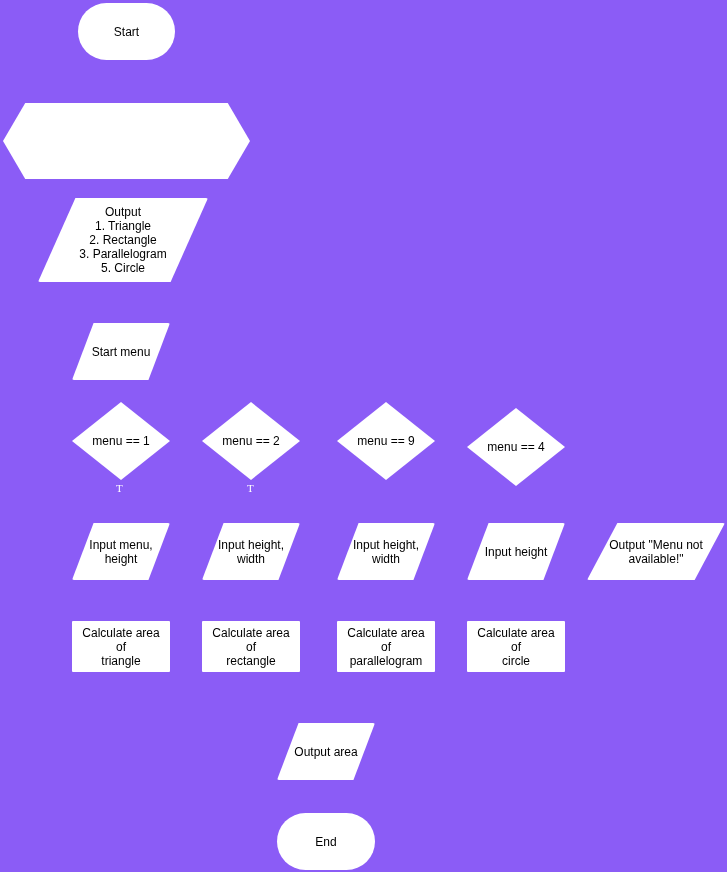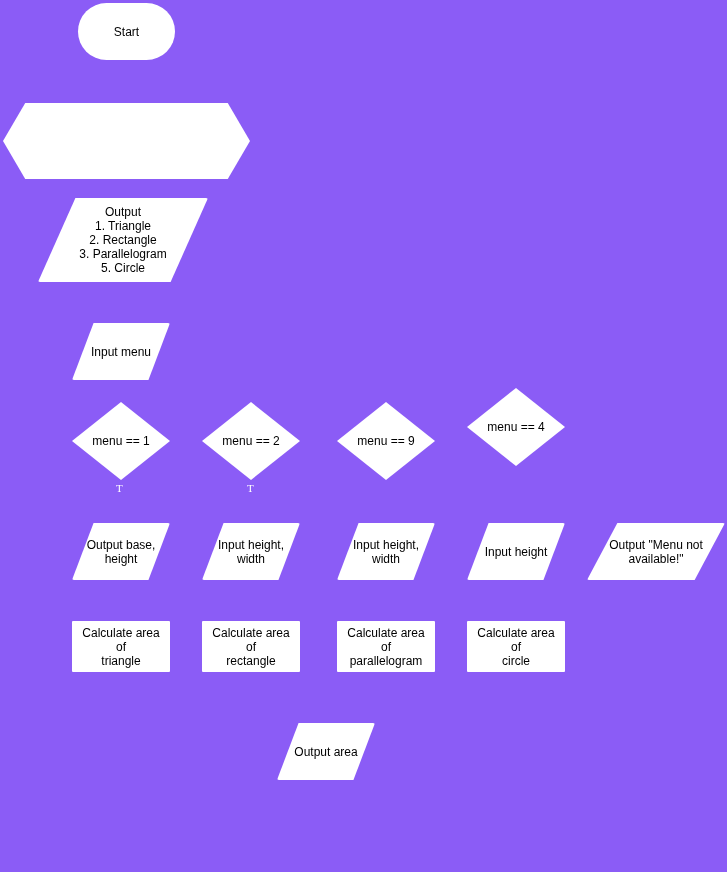--- a/index.html
+++ b/index.html
@@ -91,48 +91,48 @@
     <div class="shape-bg"></div>
     <div class="label">Output
 1. Triangle
 2. Rectangle
 3. Parallelogram
 5. Circle</div>
   </div>
 
   <div class="node parallelogram" style="left:72px; top:323px; width:98px; height:57px;">
     <div class="shape-bg"></div>
-    <div class="label">Input menu</div>
+    <div class="label">Start menu</div>
   </div>
 
   <div class="node diamond" style="left:72px; top:402px; width:98px; height:78px;">
     <div class="shape-bg"></div>
     <div class="label">menu == 1</div>
   </div>
   <div class="edge-label" style="left:116px; top:483px;">T</div>
 
   <div class="node diamond" style="left:202px; top:402px; width:98px; height:78px;">
     <div class="shape-bg"></div>
     <div class="label">menu == 2</div>
   </div>
   <div class="edge-label" style="left:247px; top:483px;">T</div>
 
   <div class="node diamond" style="left:337px; top:402px; width:98px; height:78px;">
     <div class="shape-bg"></div>
     <div class="label">menu == 9</div>
   </div>
 
-  <div class="node diamond" style="left:467px; top:388px; width:98px; height:78px;">
+  <div class="node diamond" style="left:467px; top:408px; width:98px; height:78px;">
     <div class="shape-bg"></div>
     <div class="label">menu == 4</div>
   </div>
 
   <div class="node parallelogram" style="left:72px; top:523px; width:98px; height:57px;">
     <div class="shape-bg"></div>
-    <div class="label">Output base,
+    <div class="label">Input menu,
 height</div>
   </div>
 
   <div class="node parallelogram" style="left:202px; top:523px; width:98px; height:57px;">
     <div class="shape-bg"></div>
     <div class="label">Input height,
 width</div>
   </div>
 
   <div class="node parallelogram" style="left:337px; top:523px; width:98px; height:57px;">
@@ -174,14 +174,18 @@
     <div class="shape-bg"></div>
     <div class="label">Calculate area of
 circle</div>
   </div>
 
   <div class="node parallelogram" style="left:277px; top:723px; width:98px; height:57px;">
     <div class="shape-bg"></div>
     <div class="label">Output area</div>
   </div>
 
+  <div class="node terminator" style="left:277px; top:813px; width:98px; height:57px;">
+    <div class="shape-bg"></div>
+    <div class="label">End</div>
+  </div>
 
 </div>
 
 </body></html>

